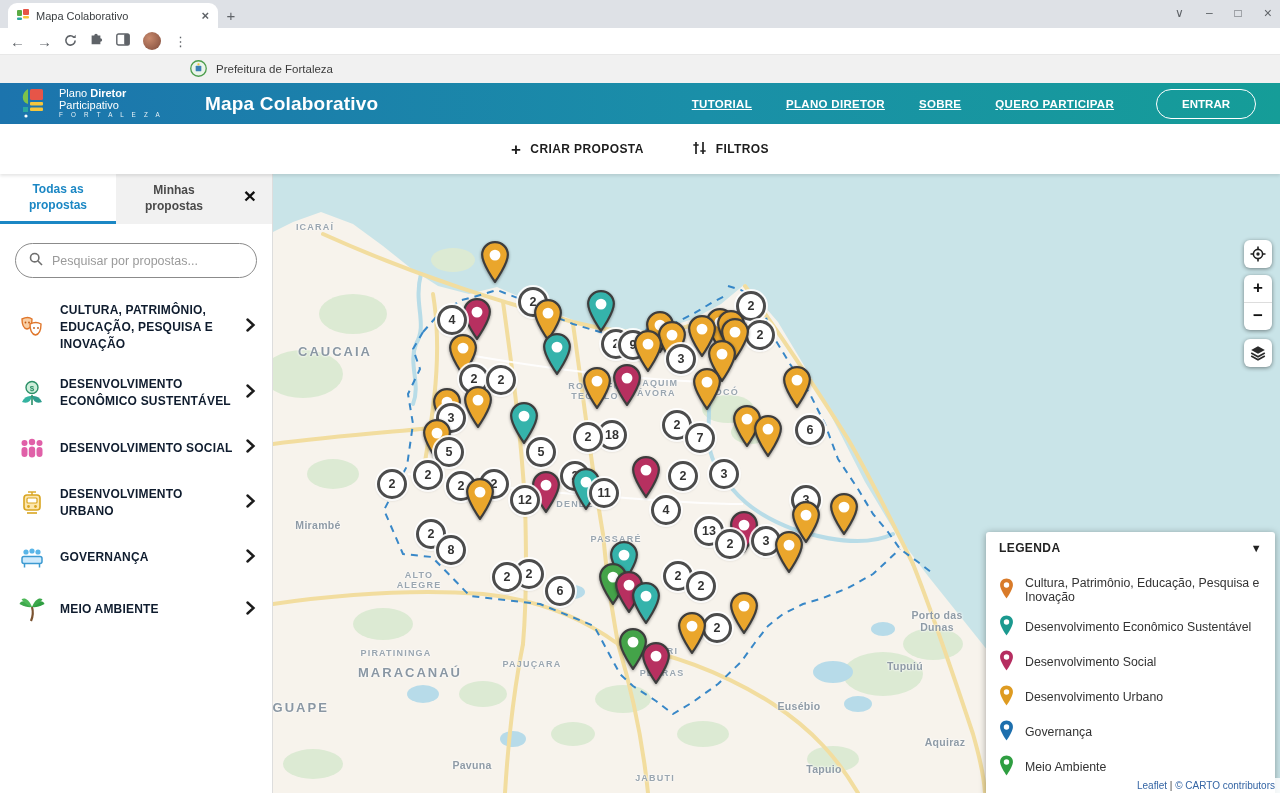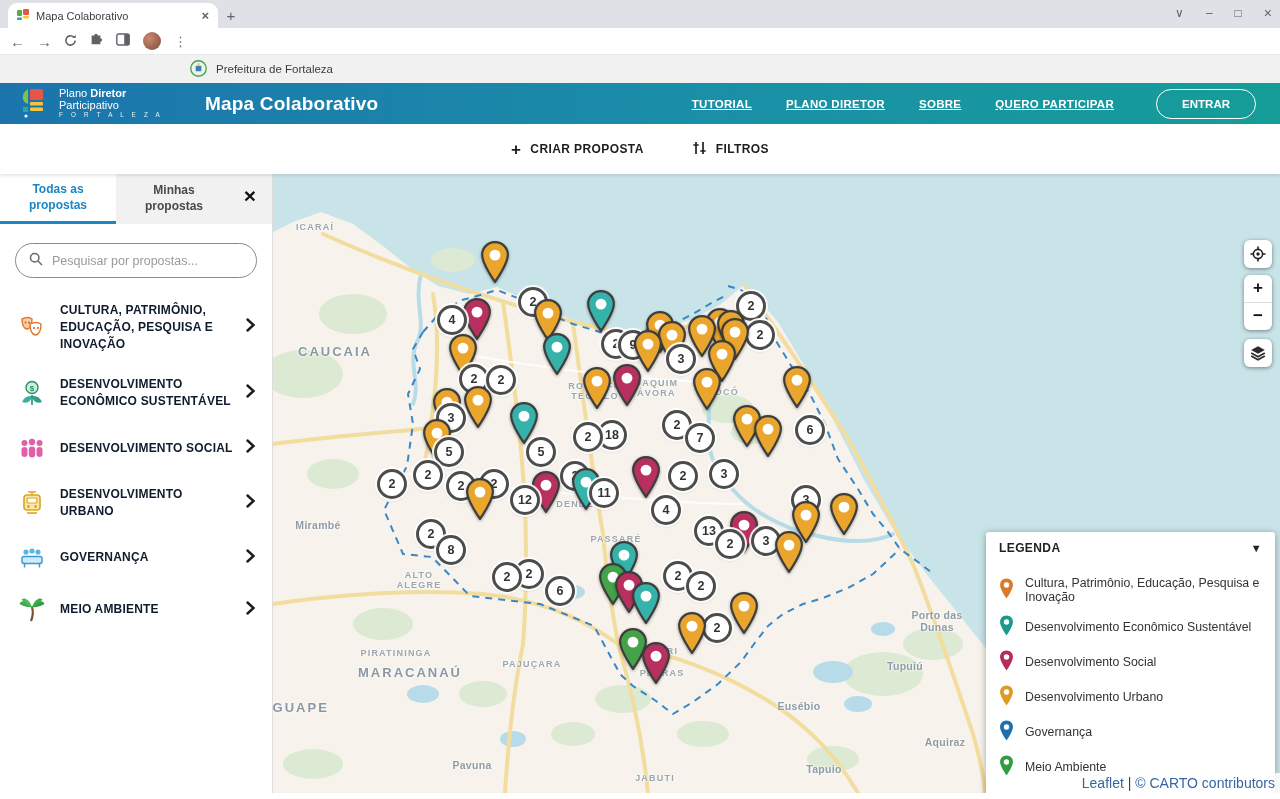--- a/index.html
+++ b/index.html
@@ -79,21 +79,21 @@
   .ctrl.layers { top:165px; width:28px; height:28px; }
 
   
   .legend { position:absolute; right:5px; top:358px; width:289px; background:#fff; border-radius:3px; box-shadow:0 1px 7px rgba(0,0,0,.35); z-index:600; }
   .legend-head { display:flex; justify-content:space-between; align-items:center; padding:9px 13px 7px; font-weight:700; font-size:12px; color:#222; letter-spacing:.4px; }
   .legend-caret { font-size:11px; color:#222; cursor:pointer; }
   .legend-sub { background:#e9f1f4; border-top:1px solid #d6e2e7; border-bottom:1px solid #d6e2e7; padding:7px 13px; font-weight:700; color:#222; font-size:12.5px; }
   .legend-items { list-style:none; margin:8px 0 12px; padding:0 13px; }
   .legend-item { display:flex; gap:11px; align-items:center; padding:5.5px 0; color:#333; font-size:12.3px; }
 
-  .attribution { position:absolute; right:0; bottom:0; background:rgba(255,255,255,.85); padding:2px 5px; font-size:14px; color:#444; z-index:700; }
+  .attribution { position:absolute; right:0; bottom:0; background:rgba(255,255,255,.85); padding:2px 5px; font-size:10px; color:#444; z-index:700; }
   .attribution .lnk { color:#3465a4; }
 </style>
 </head>
 <body>
 
 <div class="tabstrip">
   <div class="tab">
     <span><svg width="12" height="12" viewBox="0 0 12 12">
           <rect x="0" y="1" width="5" height="6" rx="1" fill="#5aab44"></rect>
           <rect x="6" y="0" width="6" height="6" rx="1" fill="#e65548"></rect>

